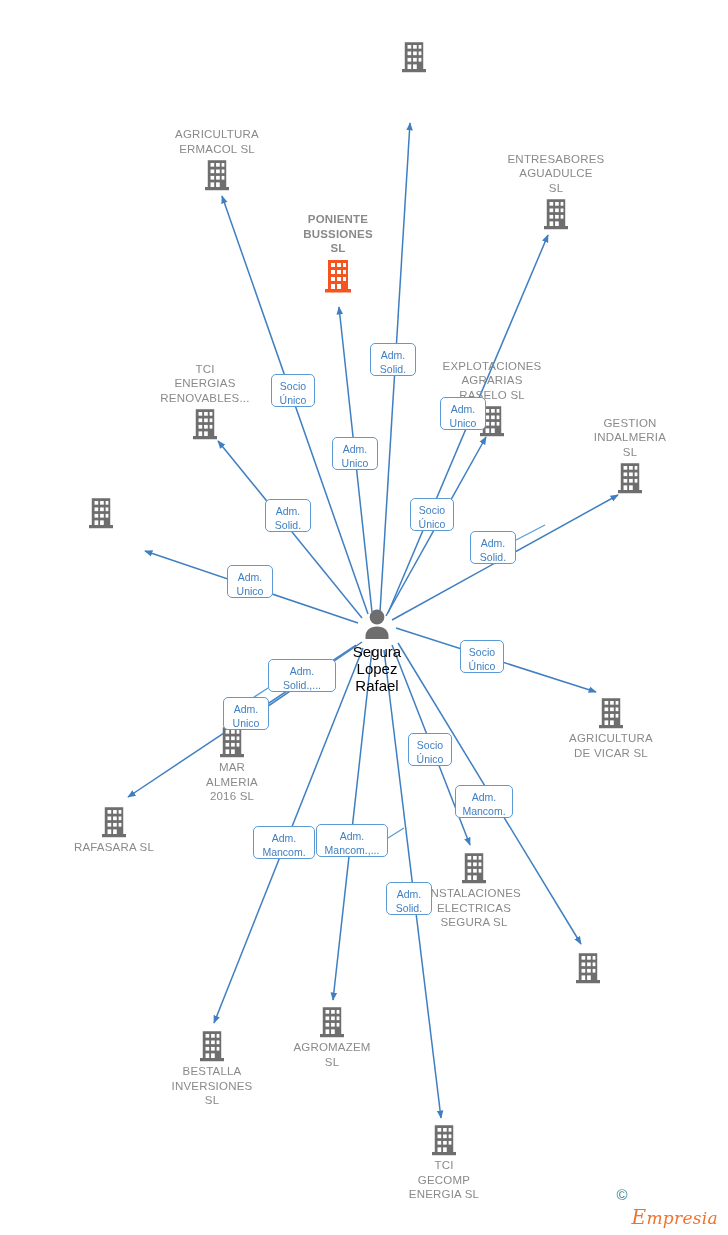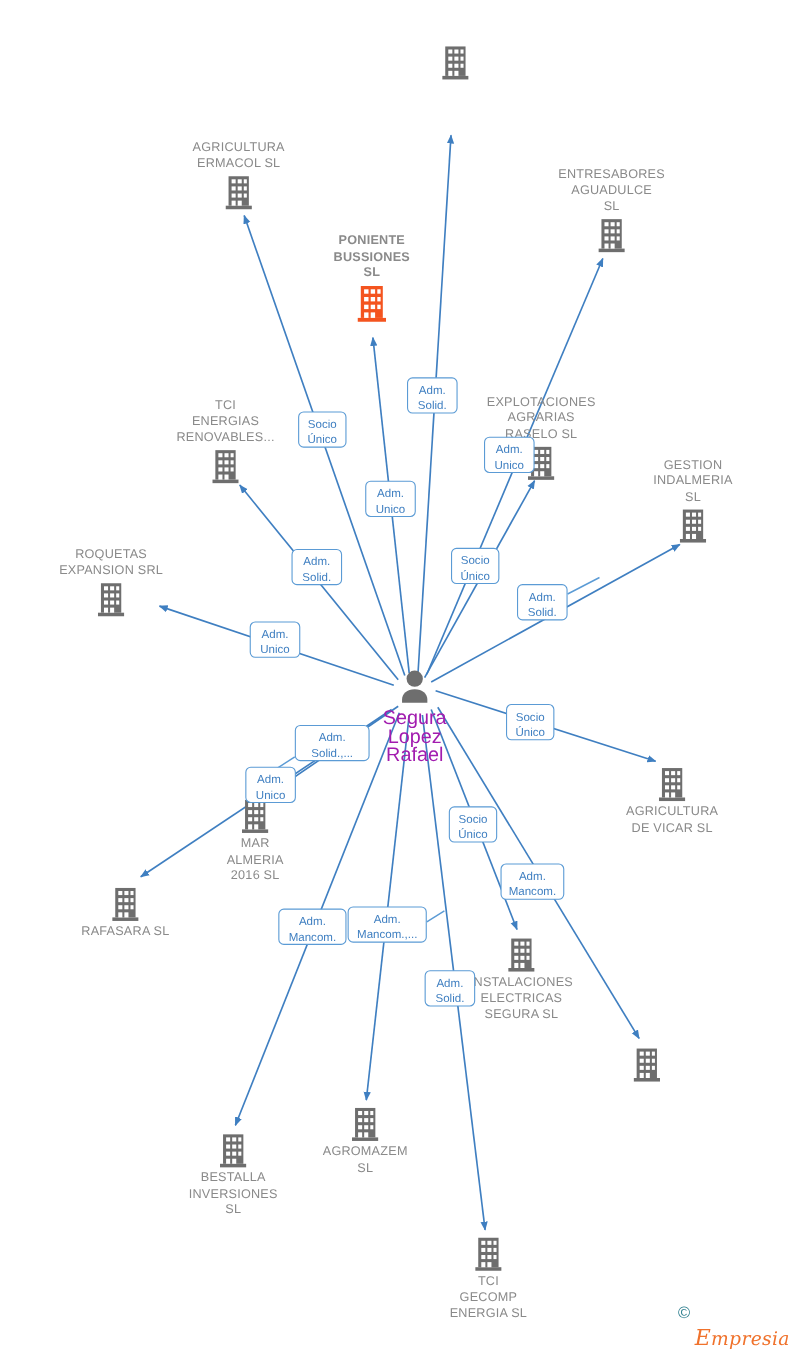--- a/index.html
+++ b/index.html
@@ -19,21 +19,21 @@
     letter-spacing:.2px;white-space:pre-line;
   }
   .node .glyph{display:block;line-height:0;}
   .node .glyph svg{display:inline-block;}
   .node.below .label{margin-top:2px;}
   .node.above .label{margin-bottom:3px;}
   .node.center-highlight .label{color:#8a8a8a;font-weight:bold;}
 
   
   .person{position:absolute;width:160px;margin-left:-80px;text-align:center;}
-  .person .pname{font-size:18px;line-height:17px;color:#a21caf;white-space:pre-line;}
+  .person .pname{font-size:15px;line-height:17px;color:#000000;white-space:pre-line;}
 
   
   .badge{
     position:absolute;
     box-sizing:border-box;
     border:1.4px solid #5b9bd5;
     border-radius:5px;
     background:#ffffff;
     color:#3f7fc1;
     font-size:10.5px;
@@ -266,22 +266,20 @@
               <rect x="18" y="11" width="3" height="4"></rect>
       <rect x="6" y="18" width="4" height="4"></rect>
               <rect x="12" y="18" width="4" height="4"></rect>
               <rect x="18" y="18" width="3" height="4"></rect>
       <rect x="6" y="25" width="4" height="5"></rect>
               <rect x="12" y="25" width="4" height="5"></rect>
     </g>
   </svg></span>
       </div>
       <div class="node above" style="left: 101px; top: 497px;">
-        <div class="label">ROQUETAS
-EXPANSION SRL</div>
         <span class="glyph">
   <svg width="24" height="32" viewBox="0 0 26 34">
     <rect x="3" y="1" width="20" height="29" fill="#6e6e6e"></rect>
     <rect x="0" y="30" width="26" height="3.5" fill="#6e6e6e"></rect>
     <g fill="#ffffff">
       <rect x="6" y="4" width="4" height="4"></rect>
               <rect x="12" y="4" width="4" height="4"></rect>
               <rect x="18" y="4" width="3" height="4"></rect>
       <rect x="6" y="11" width="4" height="4"></rect>
               <rect x="12" y="11" width="4" height="4"></rect>

